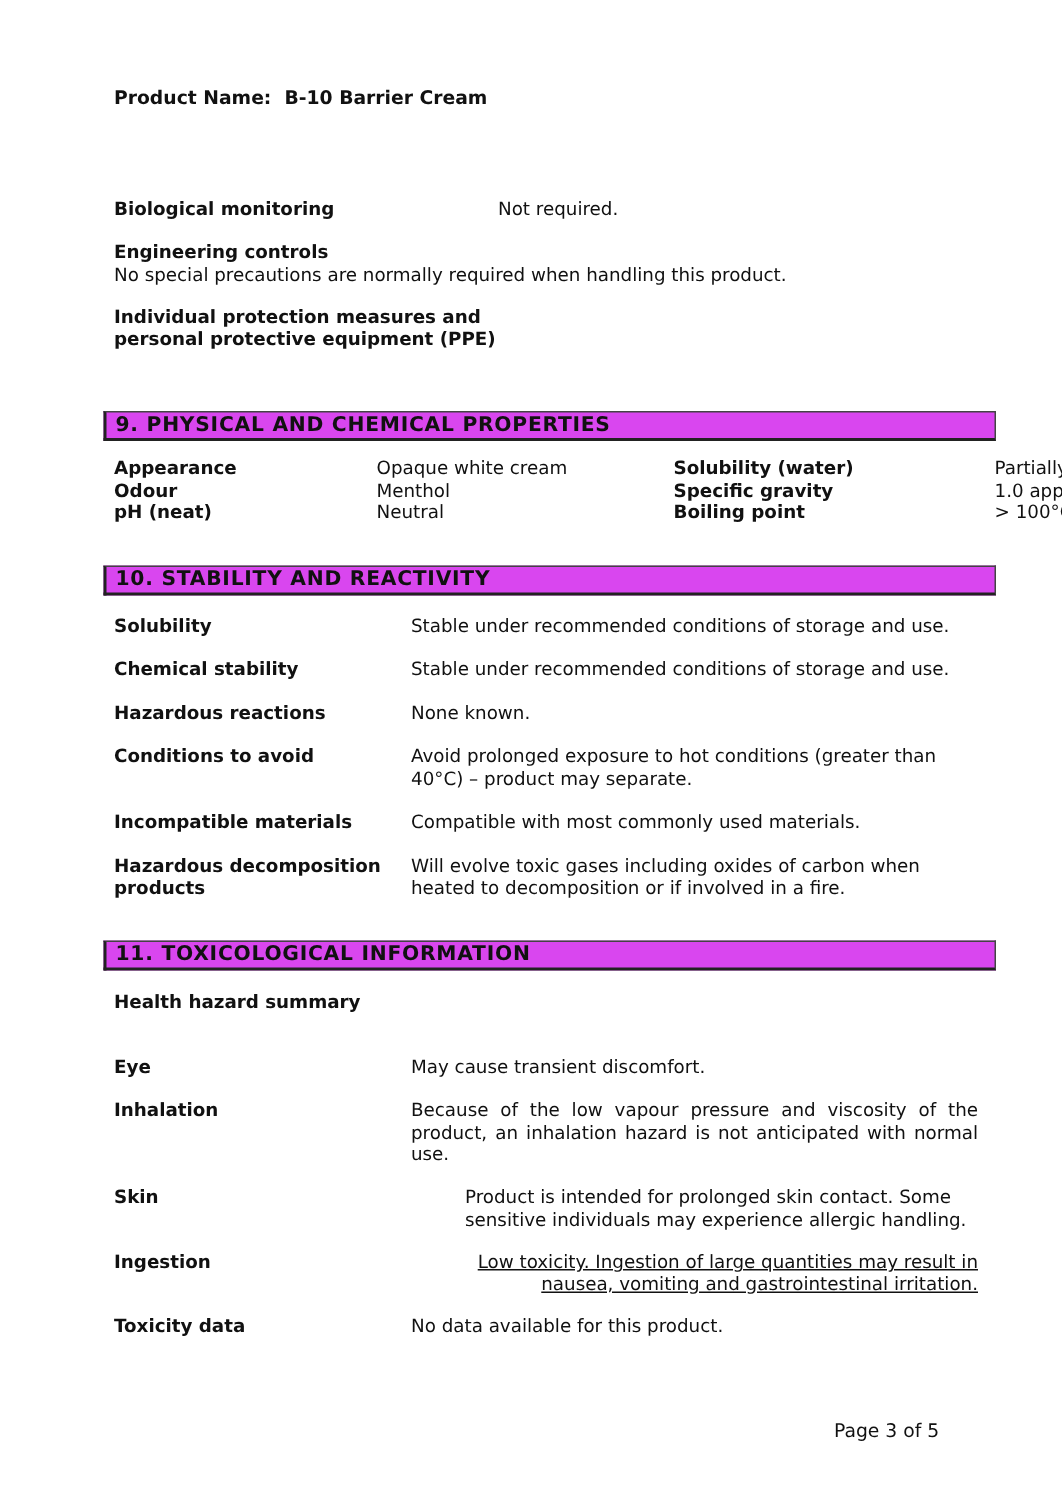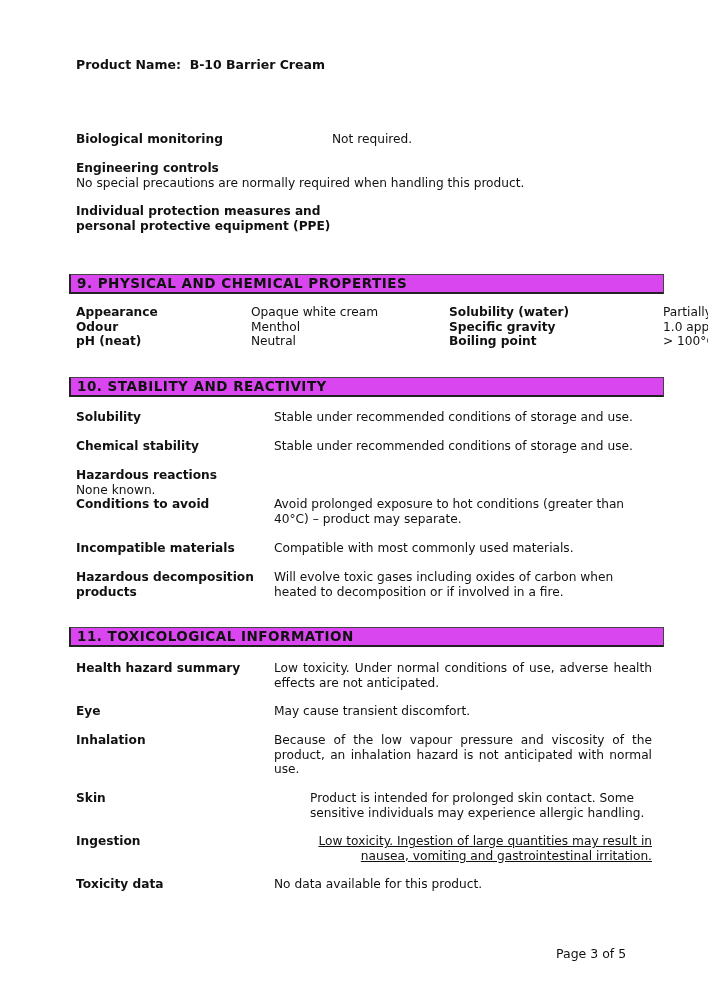--- a/index.html
+++ b/index.html
@@ -72,41 +72,40 @@
 
 <div class="section-bar" style="top:377px;">10.  STABILITY AND REACTIVITY</div>
 <div class="row wide" style="top:410px;">
   <span class="label">Solubility</span>
   <span class="value">Stable under recommended conditions of storage and use.</span>
 </div>
 <div class="row wide" style="top:439px;">
   <span class="label">Chemical stability</span>
   <span class="value">Stable under recommended conditions of storage and use.</span>
 </div>
-<div class="row wide" style="top:468px;flex-direction:column;">
+<div class="row wide" style="top:468px;">
   <span class="label">Hazardous reactions</span>
   <span class="value">None known.</span>
 </div>
 <div class="row wide" style="top:497px;">
   <span class="label">Conditions to avoid</span>
   <span class="value" style="text-align:left;">Avoid prolonged exposure to hot conditions (greater than 40°C) – product may separate.</span>
 </div>
 <div class="row wide" style="top:541px;">
   <span class="label">Incompatible materials</span>
   <span class="value">Compatible with most commonly used materials.</span>
 </div>
 <div class="row wide" style="top:570px;">
   <span class="label">Hazardous decomposition products</span>
   <span class="value" style="text-align:left;">Will evolve toxic gases including oxides of carbon when heated to decomposition or if involved in a fire.</span>
 </div>
 
 <div class="section-bar" style="top:627px;">11.  TOXICOLOGICAL INFORMATION</div>
 <div class="row wide" style="top:661px;">
   <span class="label">Health hazard summary</span>
-  <span class="value">Low toxicity. Under normal conditions of use, adverse health effects are not anticipated.</span>
 </div>
 <div class="row wide" style="top:704px;">
   <span class="label">Eye</span>
   <span class="value">May cause transient discomfort.</span>
 </div>
 <div class="row wide" style="top:733px;">
   <span class="label">Inhalation</span>
   <span class="value">Because of the low vapour pressure and viscosity of the product, an inhalation hazard is not anticipated with normal use.</span>
 </div>
 <div class="row wide" style="top:791px;gap:36px;">

